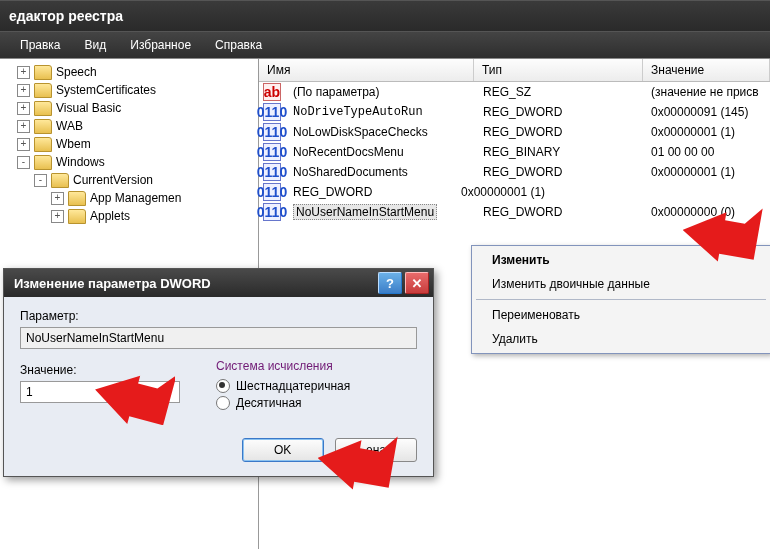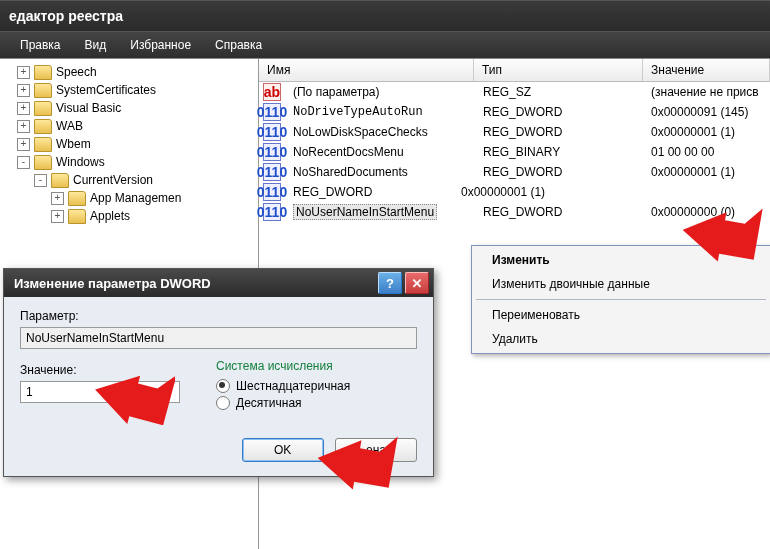--- a/index.html
+++ b/index.html
@@ -37,21 +37,21 @@
 .dialog-titlebar{background:linear-gradient(#4a4a4a,#2a2a2a);color:#fff;display:flex;align-items:center;padding:3px 4px 3px 10px;font-size:13px;font-weight:bold}
 .dialog-titlebar .title{flex:1}
 .dialog-btn{width:22px;height:20px;margin-left:3px;display:inline-flex;align-items:center;justify-content:center;font-size:13px;font-weight:bold;color:#fff;border:1px solid;border-radius:2px}
 .dialog-btn.help{background:linear-gradient(#6bb1e8,#3c7ec8);border-color:#bdf #27c #27c #bdf}
 .dialog-btn.close{background:linear-gradient(#e86b6b,#c83c3c);border-color:#fbb #a22 #a22 #fbb}
 .dialog-body{padding:12px 16px 14px}
 .form-label{margin-bottom:4px}
 .text-input{width:100%;box-sizing:border-box;background:#f0f0f0;border:1px solid #999;padding:3px 5px;font:inherit}
 .text-input.small{width:160px;background:#fff}
 .groupbox{position:absolute;left:212px;top:62px;width:200px}
-.groupbox-title{color:#15803d;margin-bottom:6px}
+.groupbox-title{color:#701a75;margin-bottom:6px}
 .radio-row{display:flex;align-items:center;margin:3px 0}
 .radio{width:12px;height:12px;border:1px solid #777;border-radius:50%;margin-right:6px;background:#fff;position:relative}
 .radio.checked::after{content:"";position:absolute;top:2px;left:2px;width:6px;height:6px;border-radius:50%;background:#333}
 .button-row{text-align:right;margin-top:35px}
 .btn{display:inline-block;width:82px;text-align:center;padding:4px 0;background:linear-gradient(#fdfdfd,#e5e5e5);border:1px solid #888;border-radius:3px;margin-left:8px;font:inherit}
 .btn.default{border:1px solid #3a78c8;box-shadow:0 0 0 1px #8bc2f0 inset}
 </style>
 </head>
 <body>
 

